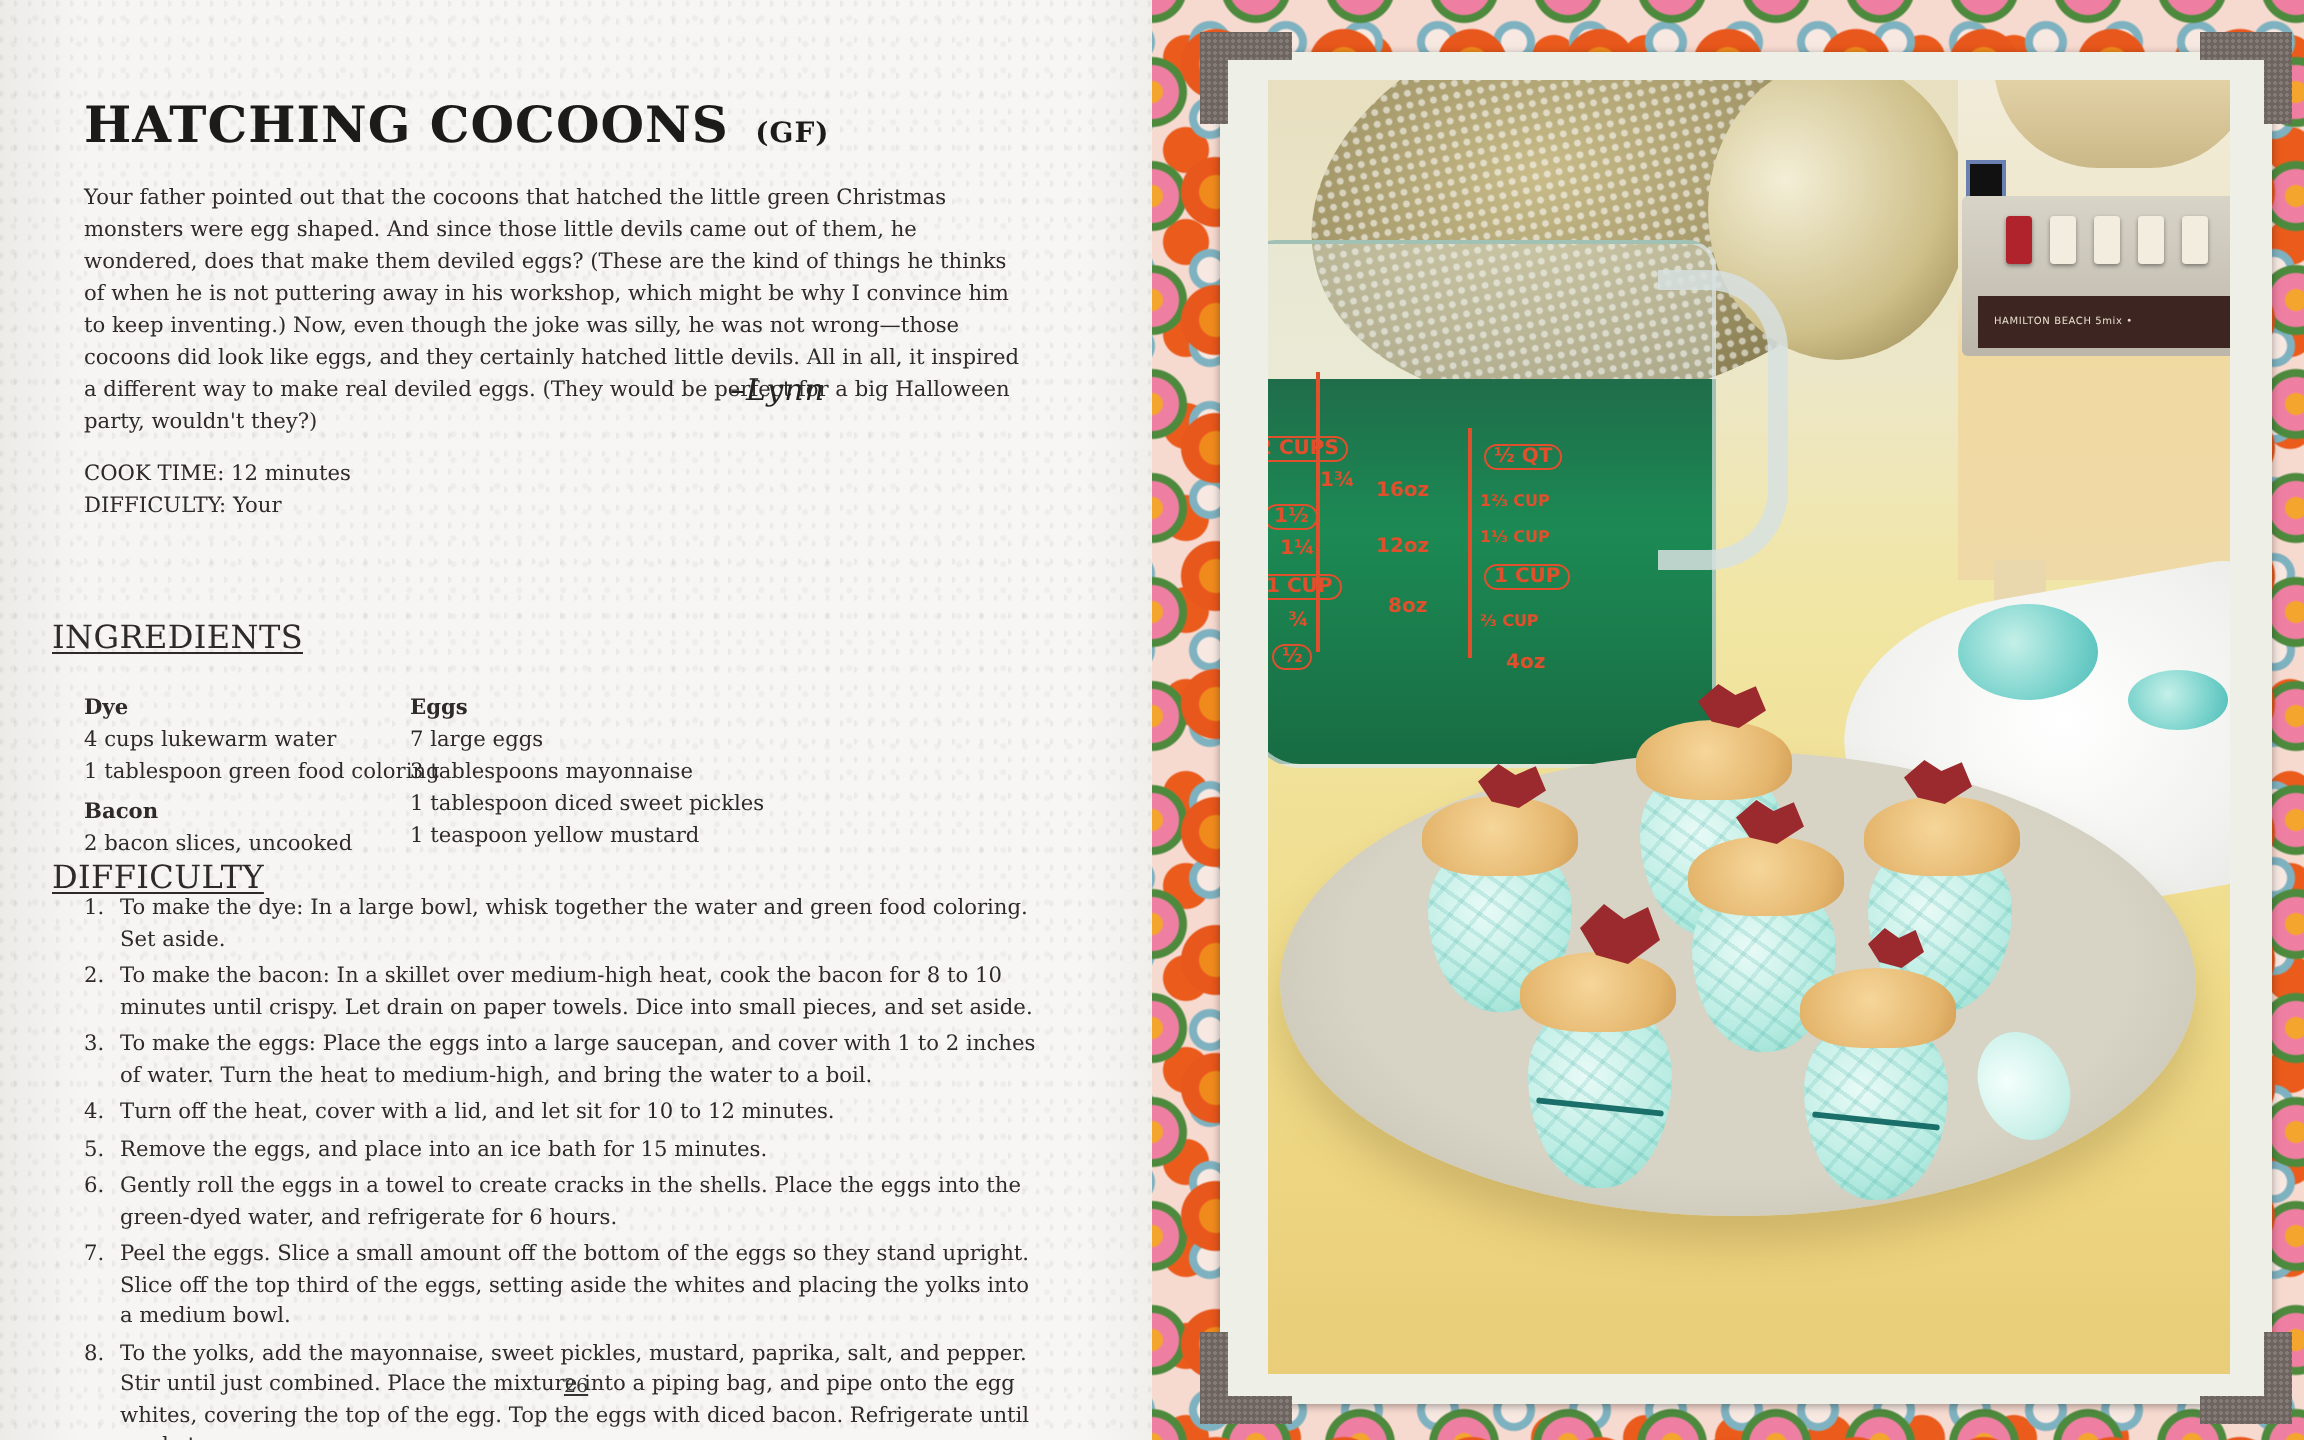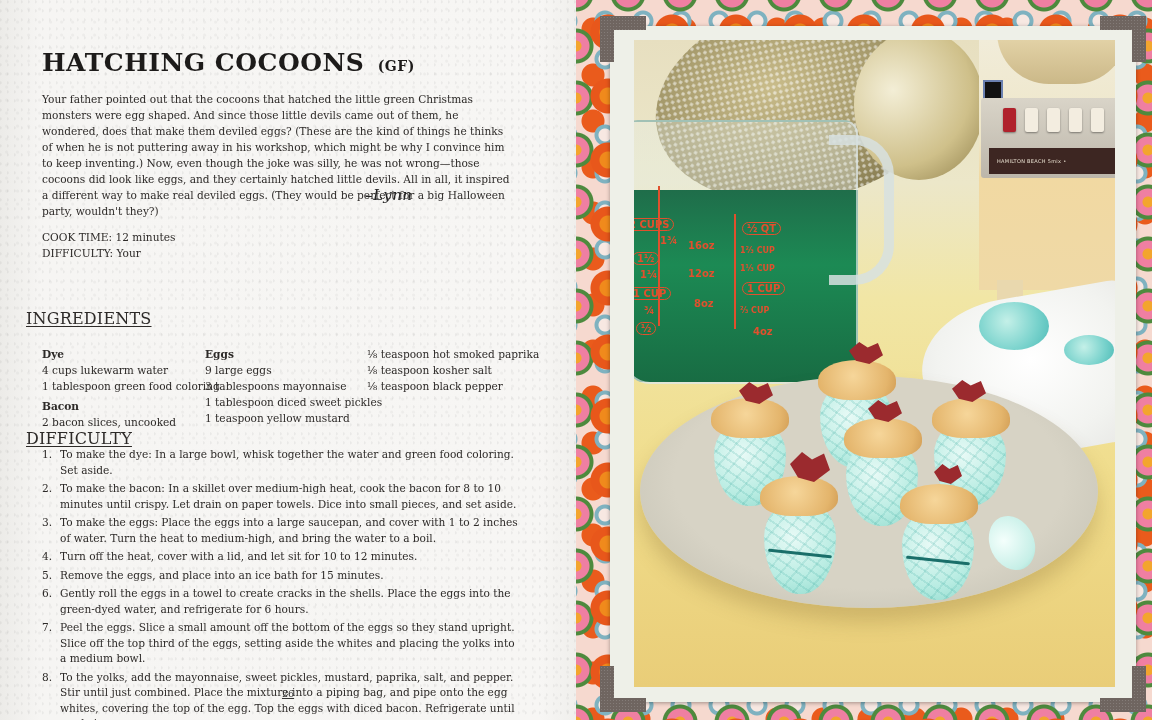--- a/index.html
+++ b/index.html
@@ -203,31 +203,26 @@
       <div class="group">Dye</div>
       <div>4 cups lukewarm water</div>
       <div>1 tablespoon green food coloring</div>
       <div class="gap"></div>
       <div class="group">Bacon</div>
       <div>2 bacon slices, uncooked</div>
     </div>
 
     <div class="ing-col" style="left:205px;">
       <div class="group">Eggs</div>
-      <div>9 large eggs</div>
+      <div>7 large eggs</div>
       <div>3 tablespoons mayonnaise</div>
       <div>1 tablespoon diced sweet pickles</div>
       <div>1 teaspoon yellow mustard</div>
     </div>
 
-    <div class="ing-col" style="left:367px; top:346px;">
-      <div>⅛ teaspoon hot smoked paprika</div>
-      <div>⅛ teaspoon kosher salt</div>
-      <div>⅛ teaspoon black pepper</div>
-    </div>
 
     <div class="section-head" style="top:429px;">DIFFICULTY</div>
 
     <ol class="directions">
       <li>
           <span class="num">1.</span>
           <span class="txt">To make the dye: In a large bowl, whisk together the water and green food coloring. Set aside.</span>
         </li>
       <li>
           <span class="num">2.</span>

